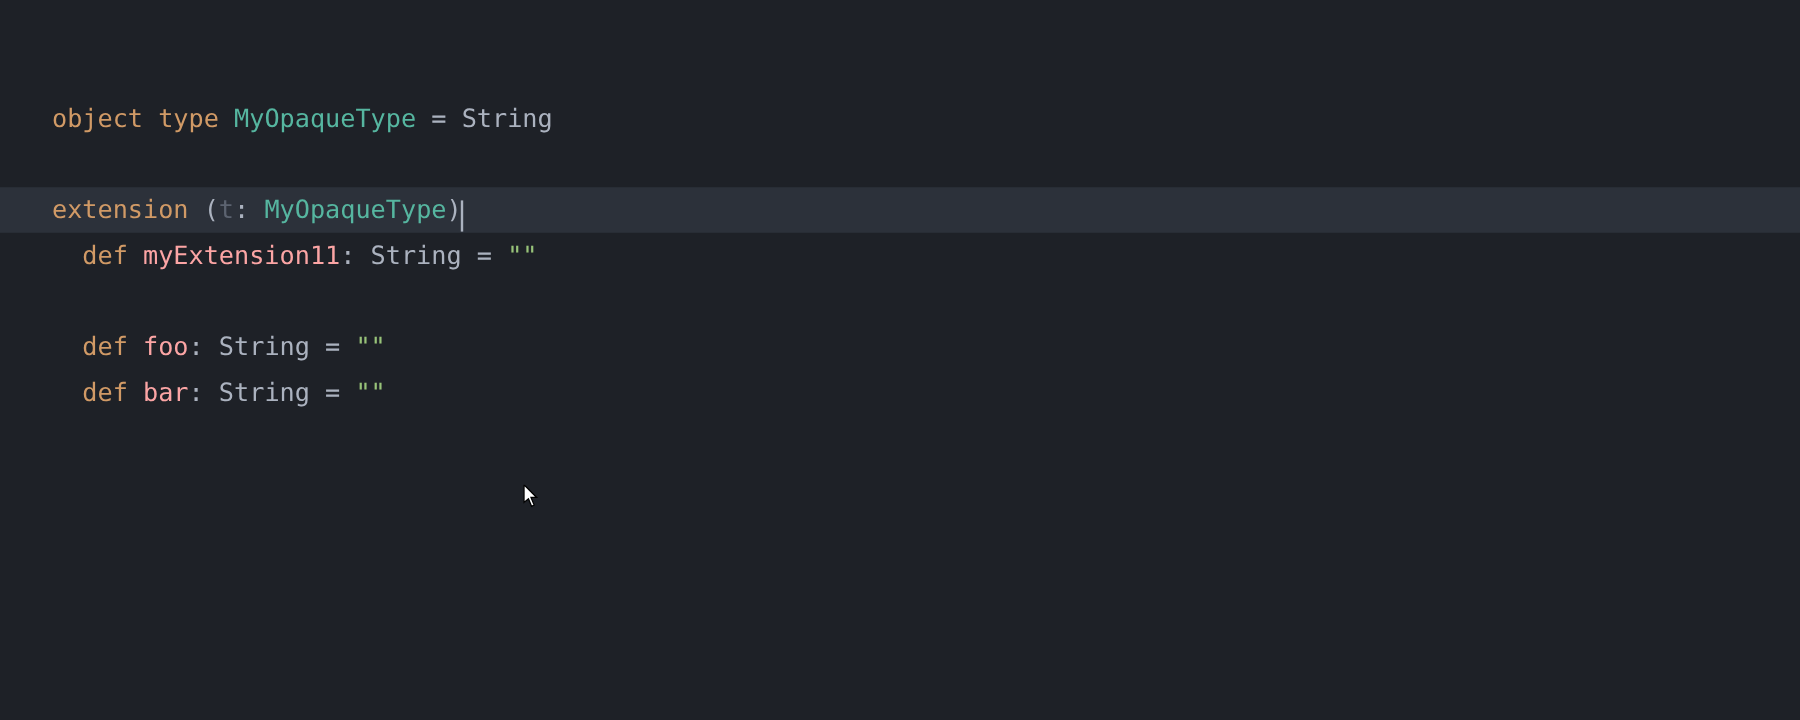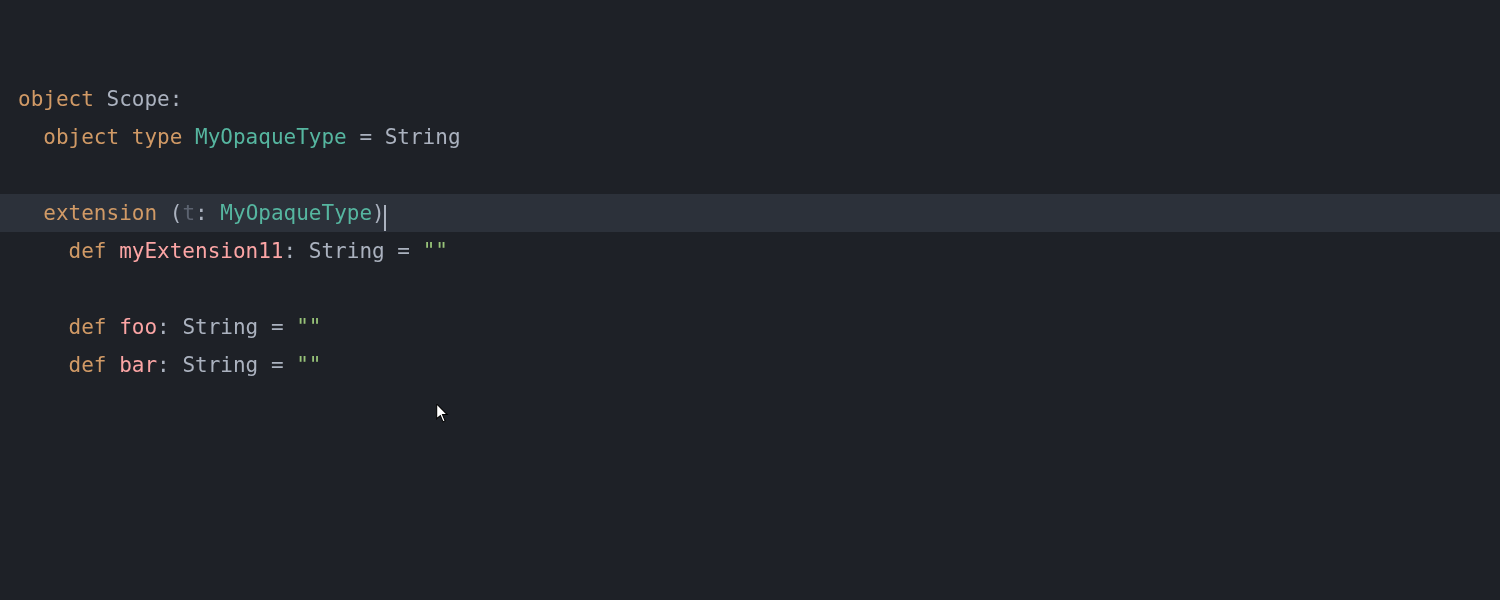--- a/index.html
+++ b/index.html
@@ -52,21 +52,20 @@
     position: absolute;
     pointer-events: none;
     width: 14px;
     height: 20px;
   }
 </style>
 </head>
 <body>
 
 <div class="editor" id="editor">
-    <div class="line"><span class="tok-punct"></span><span class="tok-keyword">object </span><span class="tok-ident">Scope</span><span class="tok-punct">:</span></div>
     <div class="line"><span class="tok-punct">  </span><span class="tok-keyword">object </span><span class="tok-keyword">type </span><span class="tok-type">MyOpaqueType</span><span class="tok-punct"> = </span><span class="tok-ident">String</span></div>
     <div class="line"><span class="tok-punct"></span></div>
     <div class="line current"><span class="tok-punct">  </span><span class="tok-keyword">extension </span><span class="tok-punct">(</span><span class="tok-dim">t</span><span class="tok-punct">: </span><span class="tok-type">MyOpaqueType</span><span class="tok-punct">)</span><span class="cursor"></span></div>
     <div class="line"><span class="tok-punct">    </span><span class="tok-keyword">def </span><span class="tok-method">myExtension11</span><span class="tok-punct">: </span><span class="tok-ident">String</span><span class="tok-punct"> = </span><span class="tok-string">""</span></div>
     <div class="line"><span class="tok-punct"></span></div>
     <div class="line"><span class="tok-punct">    </span><span class="tok-keyword">def </span><span class="tok-method">foo</span><span class="tok-punct">: </span><span class="tok-ident">String</span><span class="tok-punct"> = </span><span class="tok-string">""</span></div>
     <div class="line"><span class="tok-punct">    </span><span class="tok-keyword">def </span><span class="tok-method">bar</span><span class="tok-punct">: </span><span class="tok-ident">String</span><span class="tok-punct"> = </span><span class="tok-string">""</span></div>
   </div>
 
 <svg class="mouse-cursor" id="mouse" viewBox="0 0 12 19" style="left: 436px; top: 404px;">

